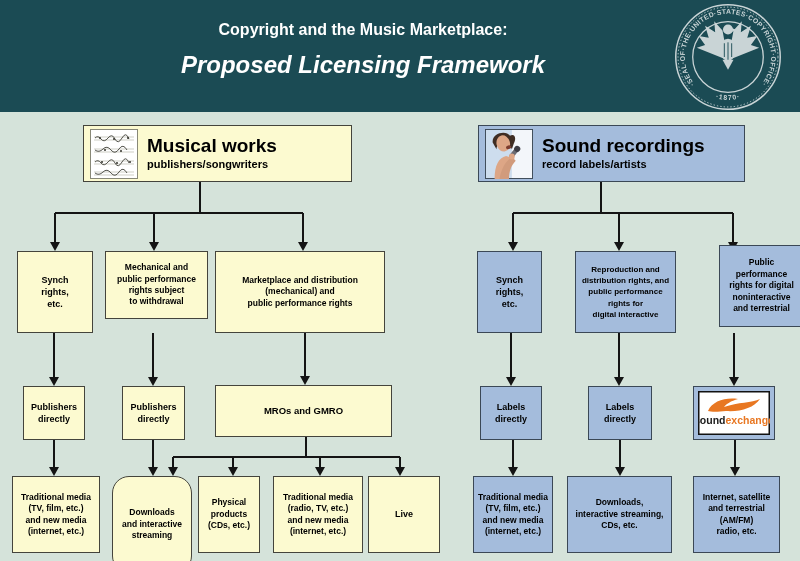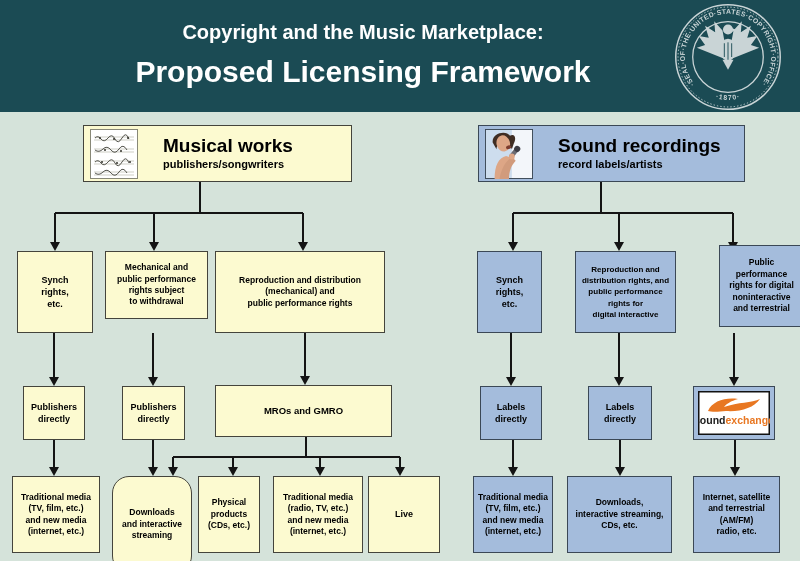--- a/index.html
+++ b/index.html
@@ -4,33 +4,32 @@
 <style>
   html,body{margin:0;padding:0;background:#ffffff;}
   .canvas{
     position:relative;width:800px;height:561px;overflow:hidden;
     background:#D5E3DA;
     font-family:"Liberation Sans", sans-serif;
   }
   
   .band{position:absolute;left:0;top:0;width:800px;height:112px;background:#1B4B54;}
   .titles{position:absolute;left:0;top:0;width:726px;height:112px;text-align:center;color:#ffffff;}
-  .supertitle{margin-top:22px;font-size:20px;font-weight:bold;line-height:1;}
-  .maintitle{margin-top:15px;font-size:30px;font-weight:bold;line-height:1;}
+  .supertitle{margin-top:22px;font-size:16px;font-weight:bold;line-height:1;}
+  .maintitle{margin-top:15px;font-size:24px;font-weight:bold;line-height:1;font-style:italic;}
   .seal{position:absolute;left:671px;top:2px;width:114px;height:110px;}
   
   .connectors{position:absolute;left:0;top:0;width:800px;height:561px;pointer-events:none;}
   
   .box{
     position:absolute;box-sizing:border-box;
     display:flex;align-items:center;justify-content:center;
     text-align:center;font-weight:bold;color:#000;
     font-size:8.5px;line-height:1.35;white-space:pre-line;
     padding:2px;
-    gap:16px;
   }
   .yellow{background:#FCFAD0;border:1.5px solid #44443C;}
   .blue{background:#A4BCDC;border:1.5px solid #3B4856;}
   .xs{font-size:8px;line-height:1.38;margin-left:8px;}
   .mro{font-size:9.5px;}
   .root{justify-content:flex-start;text-align:left;padding:3px 6px;}
   .rooticon{width:48px;height:50px;flex:0 0 auge;flex-shrink:0;}
   .roottext{margin-left:9px;white-space:normal;}
   .roottitle{font-size:19px;font-weight:bold;line-height:1.05;}
   .rootsub{font-size:11px;font-weight:bold;line-height:1.2;margin-top:2px;}
@@ -126,21 +125,21 @@
     </div>
   </div>
 
   <div class="box yellow" style="left:17px;top:251px;width:76px;height:82px;font-size:9px;">Synch
 rights,
 etc.</div>
   <div class="box yellow" style="left:105px;top:251px;width:103px;height:68px;">Mechanical and
 public performance
 rights subject
 to withdrawal</div>
-  <div class="box yellow" style="left:215px;top:251px;width:170px;height:82px;">Reproduction and distribution
+  <div class="box yellow" style="left:215px;top:251px;width:170px;height:82px;">Marketplace and distribution
 (mechanical) and
 public performance rights</div>
 
   <div class="box yellow" style="left:23px;top:386px;width:62px;height:54px;font-size:9px;">Publishers
 directly</div>
   <div class="box yellow" style="left:122px;top:386px;width:63px;height:54px;font-size:9px;">Publishers
 directly</div>
   <div class="box yellow mro" style="left:215px;top:385px;width:177px;height:52px;">MROs and GMRO</div>
 
   <div class="box yellow" style="left:12px;top:476px;width:88px;height:77px;">Traditional media

